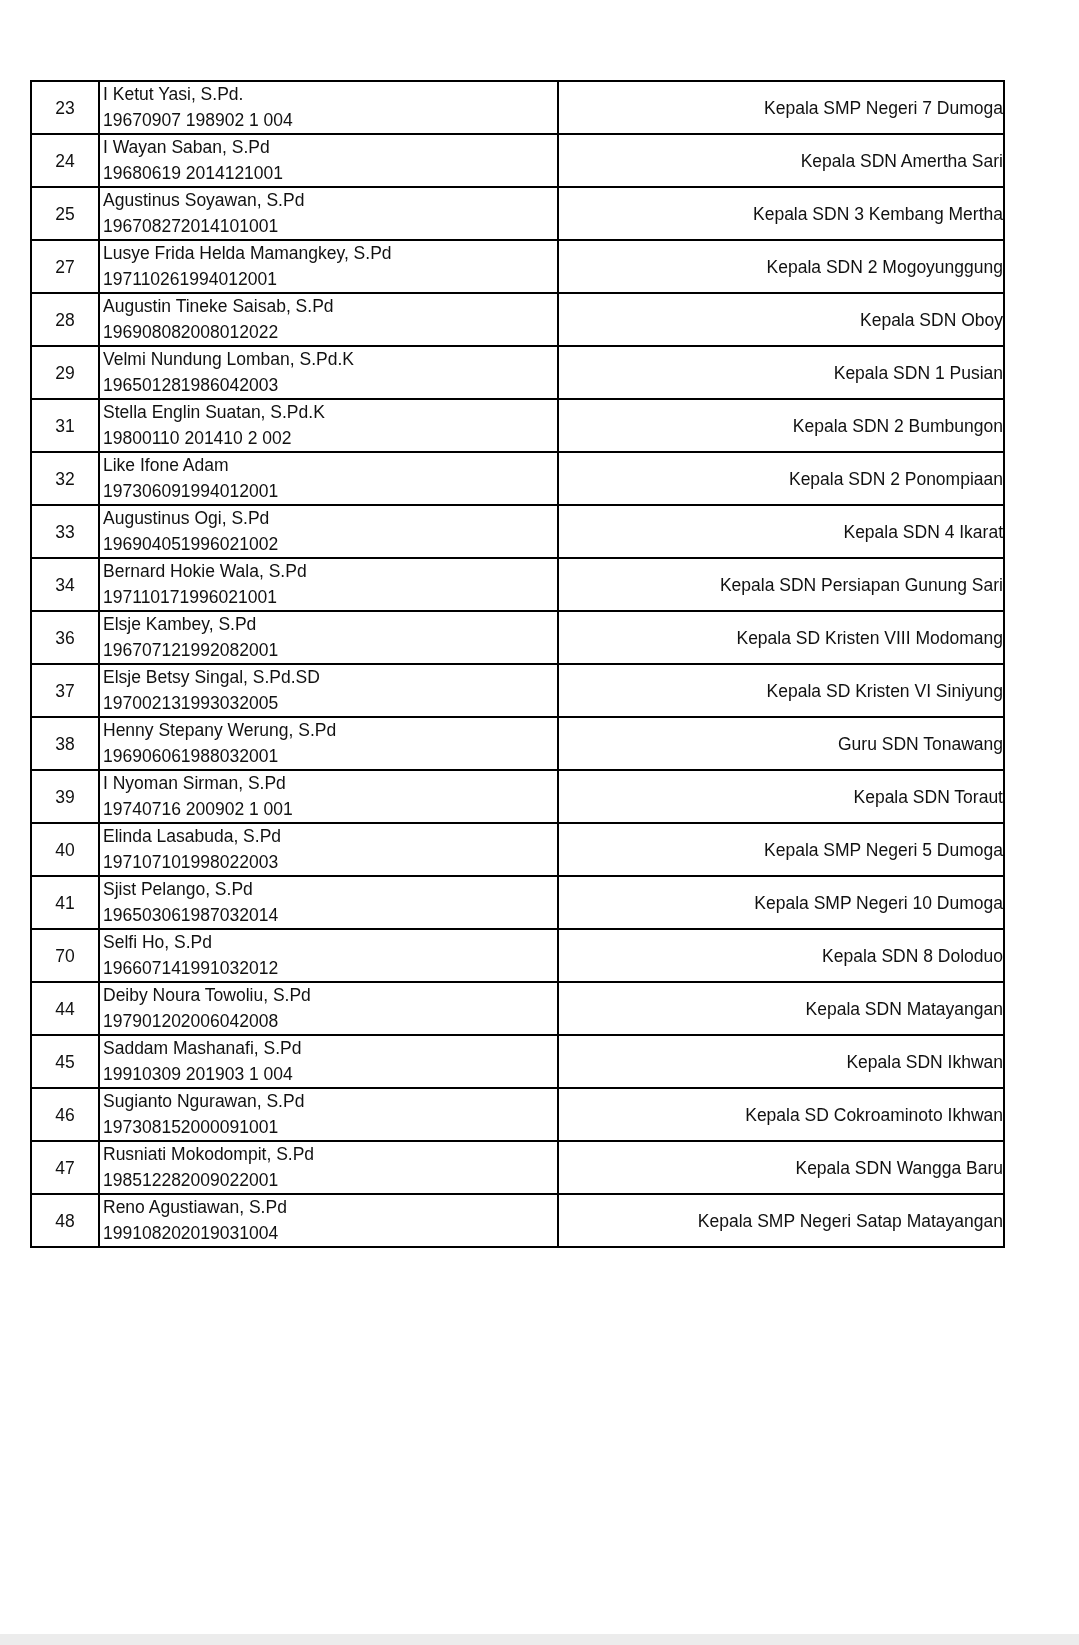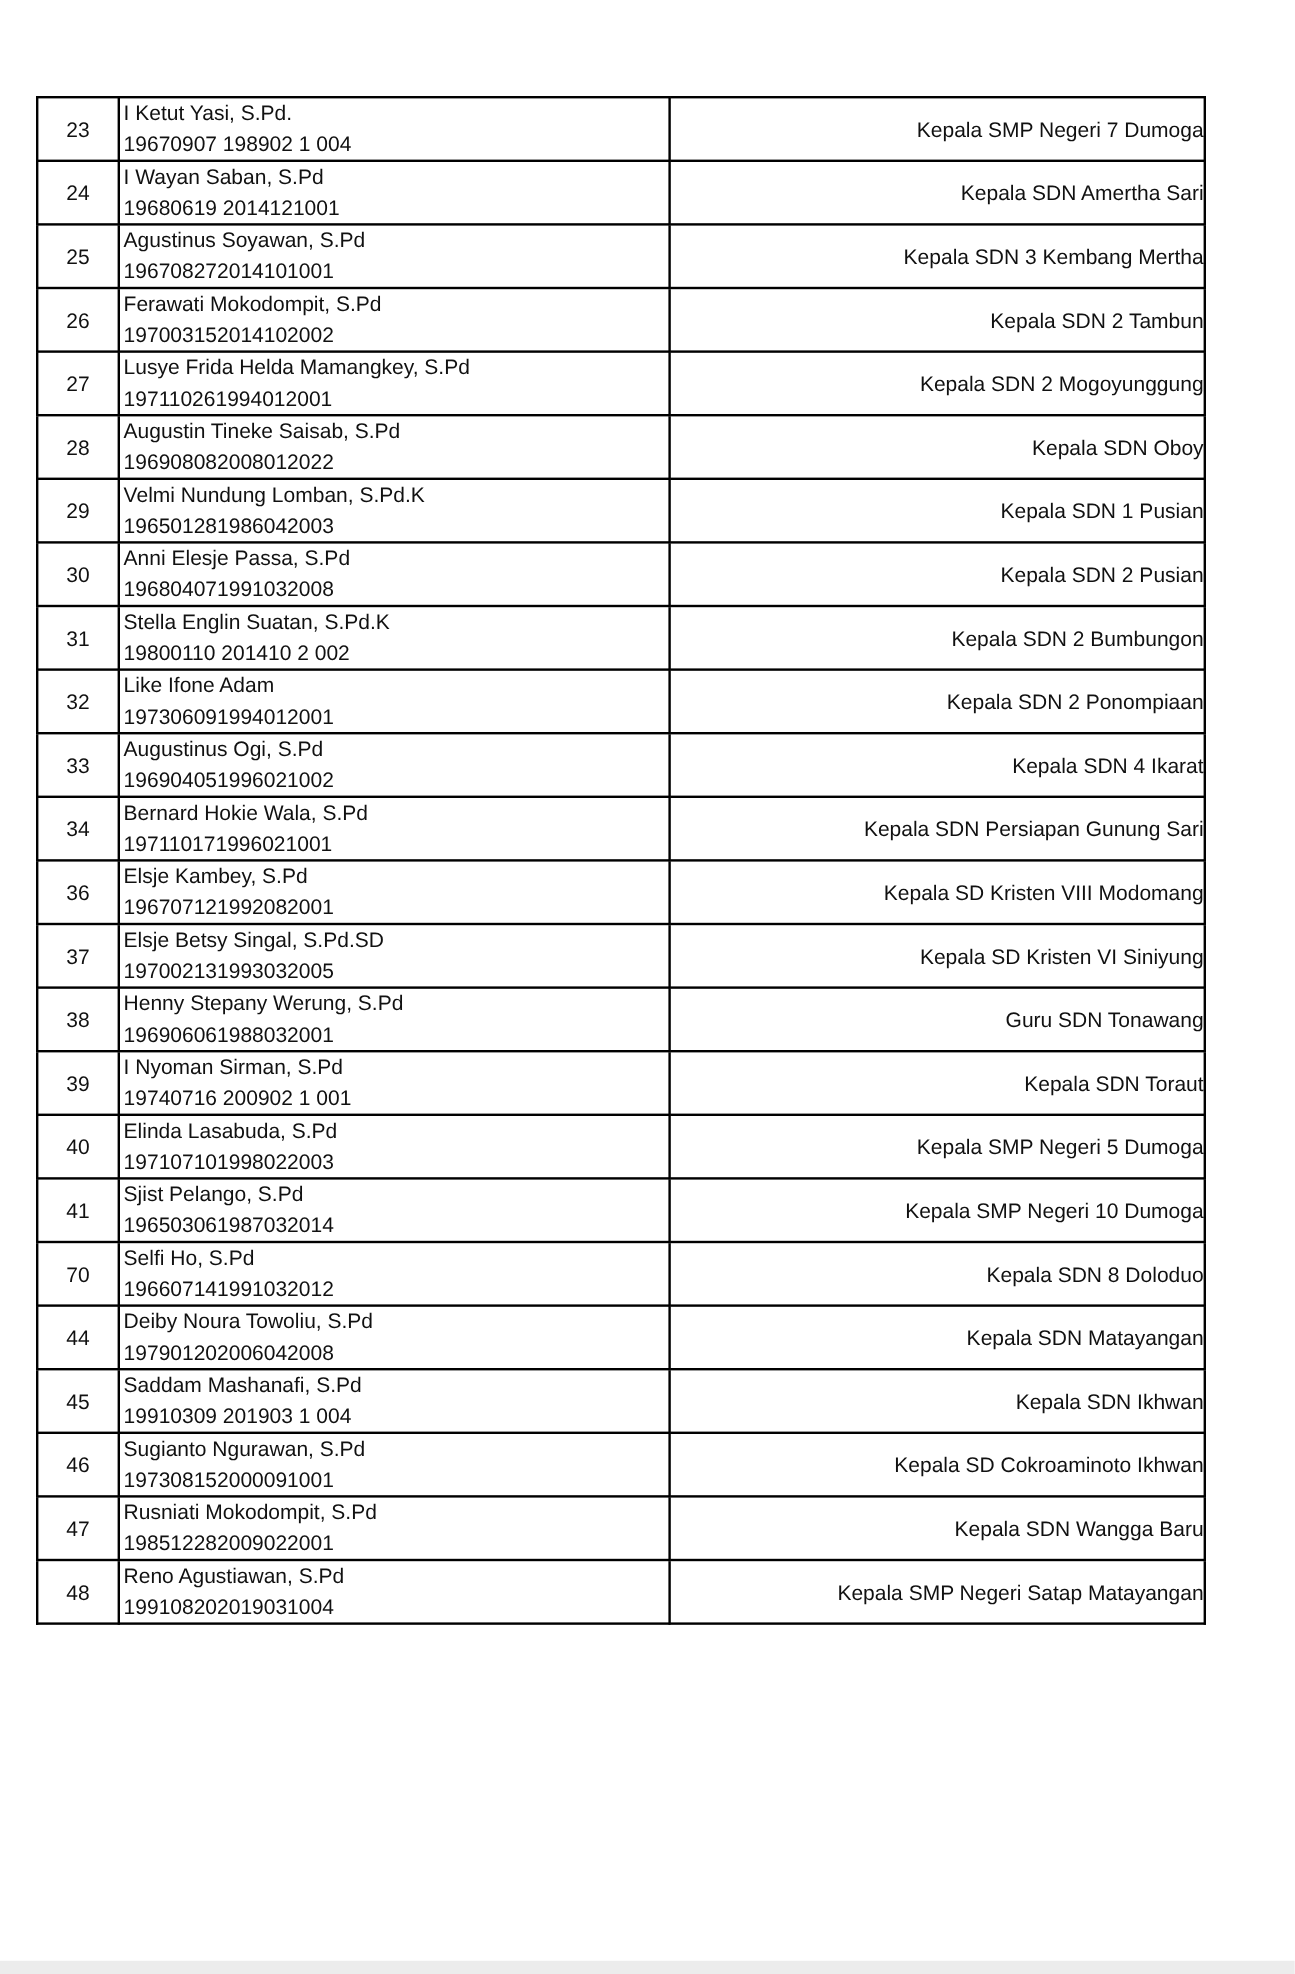--- a/index.html
+++ b/index.html
@@ -91,28 +91,20 @@
         </tr>
         <tr>
           <td class="col-no">25</td>
           <td class="col-person">
             <span class="person-name">Agustinus Soyawan, S.Pd</span>
             <span class="person-id">196708272014101001</span>
           </td>
           <td class="col-position">Kepala SDN 3 Kembang Mertha</td>
         </tr>
         <tr>
-          <td class="col-no">26</td>
-          <td class="col-person">
-            <span class="person-name">Ferawati Mokodompit, S.Pd</span>
-            <span class="person-id">197003152014102002</span>
-          </td>
-          <td class="col-position">Kepala SDN 2 Tambun</td>
-        </tr>
-        <tr>
           <td class="col-no">27</td>
           <td class="col-person">
             <span class="person-name">Lusye Frida Helda Mamangkey, S.Pd</span>
             <span class="person-id">197110261994012001</span>
           </td>
           <td class="col-position">Kepala SDN 2 Mogoyunggung</td>
         </tr>
         <tr>
           <td class="col-no">28</td>
           <td class="col-person">
@@ -121,28 +113,20 @@
           </td>
           <td class="col-position">Kepala SDN Oboy</td>
         </tr>
         <tr>
           <td class="col-no">29</td>
           <td class="col-person">
             <span class="person-name">Velmi Nundung Lomban, S.Pd.K</span>
             <span class="person-id">196501281986042003</span>
           </td>
           <td class="col-position">Kepala SDN 1 Pusian</td>
-        </tr>
-        <tr>
-          <td class="col-no">30</td>
-          <td class="col-person">
-            <span class="person-name">Anni Elesje Passa, S.Pd</span>
-            <span class="person-id">196804071991032008</span>
-          </td>
-          <td class="col-position">Kepala SDN 2 Pusian</td>
         </tr>
         <tr>
           <td class="col-no">31</td>
           <td class="col-person">
             <span class="person-name">Stella Englin Suatan, S.Pd.K</span>
             <span class="person-id">19800110 201410 2 002</span>
           </td>
           <td class="col-position">Kepala SDN 2 Bumbungon</td>
         </tr>
         <tr>

